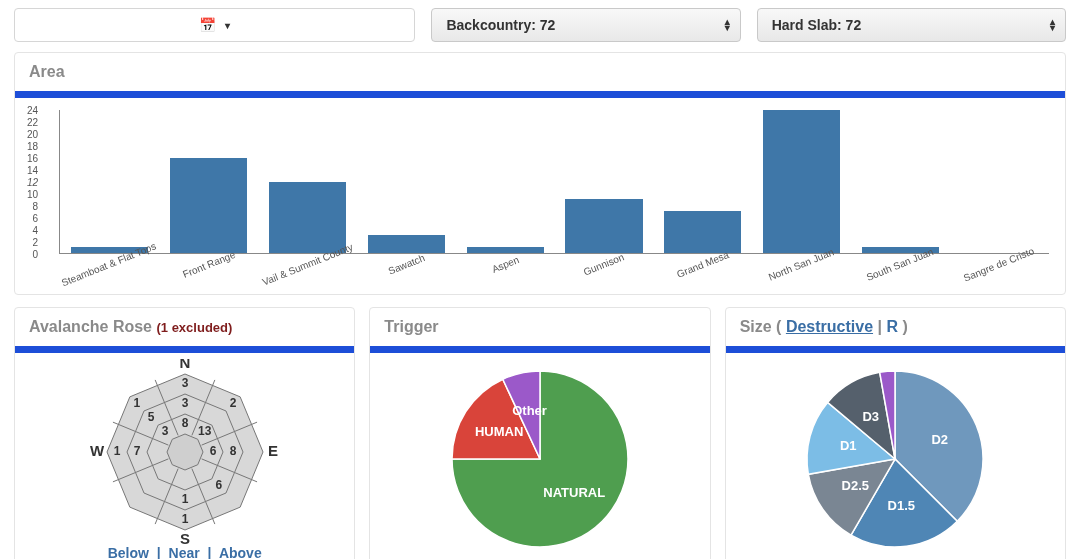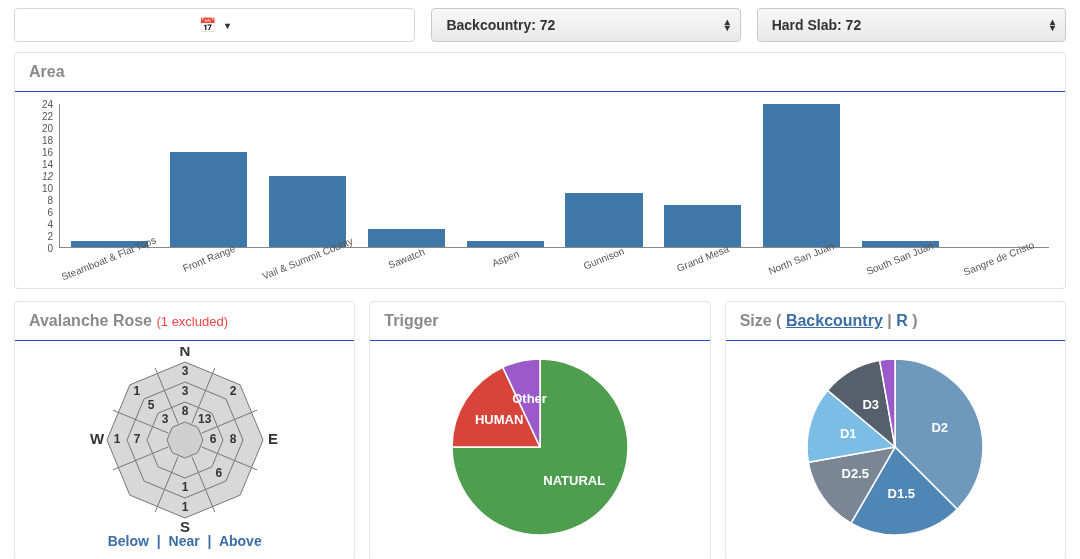--- a/index.html
+++ b/index.html
@@ -40,34 +40,34 @@
     position: absolute; right: 10px; top: 50%; transform: translateY(-50%);
     font-size: 10px; line-height: 6px; color: #333;
   }
   .panel {
     border: 1px solid #e4e4e4;
     border-radius: 4px;
     background: #fff;
   }
   .panel-header {
     padding: 10px 14px;
-    border-bottom: 1px solid #1d4ed8;
+    border-bottom: 7px solid #1d4ed8;
     font-weight: 600;
     color: #8a8a8a;
     font-size: 16px;
   }
-  .panel-header .sub { font-weight: 400; font-size: 13px; color: #ef4444; }
+  .panel-header .sub { font-weight: 700; font-size: 13px; color: #7f1d1d; }
   .panel-body { padding: 6px 10px 10px 10px; }
   .area-panel { margin-bottom: 12px; }
   .bar-chart-wrap { position: relative; height: 180px; }
   .y-axis {
     position: absolute; left: 0; top: 6px; bottom: 30px; width: 30px;
     font-size: 10px; color: #555;
   }
-  .y-tick { position: absolute; right: 2px; transform: translateY(50%); }
+  .y-tick { position: absolute; right: 17px; transform: translateY(50%); }
   .plot {
     position: absolute; left: 34px; right: 6px; top: 6px; bottom: 30px;
     border-left: 1px solid #888; border-bottom: 1px solid #888;
     display: flex; align-items: flex-end; gap: 0;
   }
   .bar-slot {
     flex: 1; display: flex; flex-direction: column; align-items: center;
     justify-content: flex-end; height: 100%; position: relative;
   }
   .bar { width: 78%; background: #3f77a8; }
@@ -243,21 +243,21 @@
           <path d="M 130 100 L 42 100.00000000000001 A 88 88 0 0 1 92.8095929668184 20.24491474077483 Z" fill="#d9443a" stroke="#fff" stroke-width="1.5"></path>
           <text x="89.17985402265631" y="73.99469895601374" text-anchor="middle" dominant-baseline="middle" class="pie-label" fill="#fff">HUMAN</text>
           <path d="M 130 100 L 92.8095929668184 20.24491474077483 A 88 88 0 0 1 129.99999999999997 12 Z" fill="#9b59c9" stroke="#fff" stroke-width="1.5"></path>
           <text x="119.52432268539582" y="52.74727325539522" text-anchor="middle" dominant-baseline="middle" class="pie-label" fill="#fff">Other</text>
         </svg>
     </div>
   </div>
 
   <div class="panel">
     <div class="panel-header size-links">
-      <span>Size ( </span><a class="active">Backcountry</a> | <a>R</a><span> )</span>
+      <span>Size ( </span><a class="active">Destructive</a> | <a>R</a><span> )</span>
     </div>
     <div class="panel-body" style="display:flex;justify-content:center;">
       <svg id="size-pie" width="260" height="200" viewBox="0 0 260 200">
           <path d="M 130 100 L 130 12 A 88 88 0 0 1 192.22539674441617 162.22539674441617 Z" fill="#6f98bd" stroke="#fff" stroke-width="1.5"></path>
           <text x="174.71576937354627" y="81.47812187352966" text-anchor="middle" dominant-baseline="middle" class="pie-label" fill="#fff">D2</text>
           <path d="M 130 100 L 192.22539674441617 162.22539674441617 A 88 88 0 0 1 86.00000000000003 176.2102355330306 Z" fill="#4f86b5" stroke="#fff" stroke-width="1.5"></path>
           <text x="136.31746770345052" y="147.98593129049243" text-anchor="middle" dominant-baseline="middle" class="pie-label" fill="#fff">D1.5</text>
           <path d="M 130 100 L 86.00000000000003 176.2102355330306 A 88 88 0 0 1 43.33691773492569 115.28103963468986 Z" fill="#7a8693" stroke="#fff" stroke-width="1.5"></path>
           <text x="90.3530410564128" y="127.76109951939065" text-anchor="middle" dominant-baseline="middle" class="pie-label" fill="#fff">D2.5</text>
           <path d="M 130 100 L 43.33691773492569 115.28103963468986 A 88 88 0 0 1 62.58808900552994 43.43469034758455 Z" fill="#7cbde6" stroke="#fff" stroke-width="1.5"></path>

